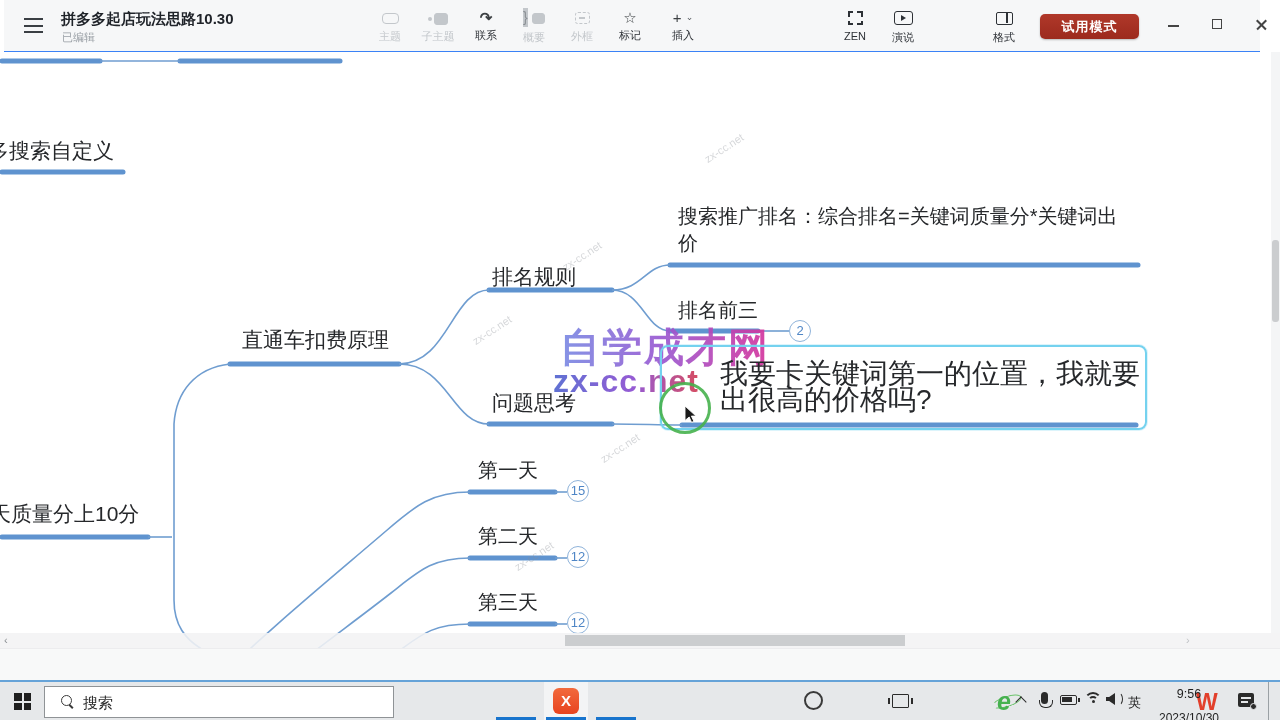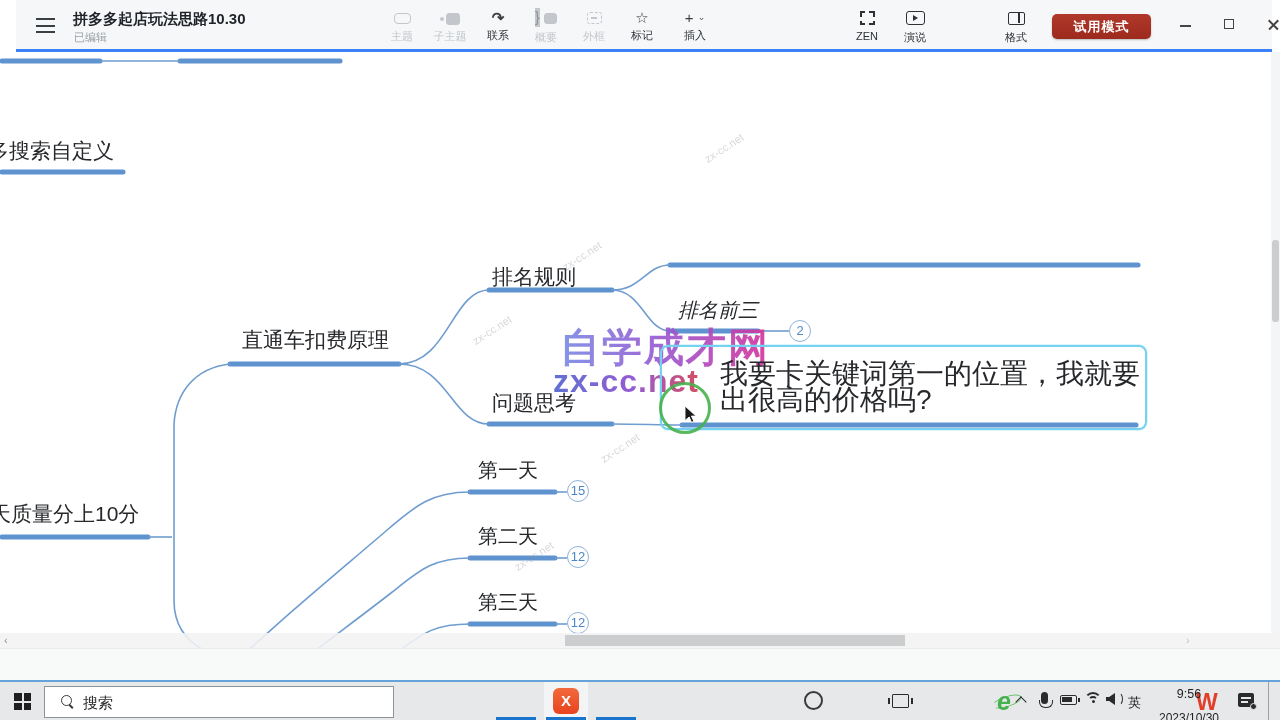--- a/index.html
+++ b/index.html
@@ -1,21 +1,21 @@
 <!DOCTYPE html>
 <html><head>
 <meta charset="utf-8">
 <style>
   * { margin:0; padding:0; box-sizing:border-box; }
   html,body { width:1280px; height:720px; overflow:hidden; }
   body { font-family:"Liberation Sans", sans-serif; background:#fff; position:relative; }
 
   
-  #titlebar { position:absolute; left:16px; top:0; width:1256px; height:52px;
-    background:#f6f7f8; border-bottom:3px solid #3b82f6; z-index:40; }
+  #titlebar { position:absolute; left:4px; top:0; width:1256px; height:52px;
+    background:#f6f7f8; border-bottom:1px solid #3b82f6; z-index:40; }
   .hamburger { position:absolute; left:20px; top:18px; width:19px; height:15px; cursor:pointer; }
   .hamburger i { display:block; height:2px; background:#3a3f44; margin-bottom:4.5px; }
   .doc-title { position:absolute; left:57px; top:10px; font-size:15px; font-weight:bold; color:#1f2329; }
   .doc-sub { position:absolute; left:58px; top:30px; font-size:11px; color:#9aa0a6; }
   .tool { position:absolute; top:6px; width:50px; height:42px; text-align:center; cursor:pointer; }
   .tool .ic { display:inline-block; height:19px; margin-top:2px; color:#3c4043; font-size:15px; line-height:19px; }
   .tool .lb { display:block; font-size:11px; color:#5f6368; margin-top:1px; }
   .tool.disabled .ic, .tool.disabled .lb, .tool.disabled .shape { color:#c3c7cb !important; border-color:#c3c7cb !important; }
   .tool.disabled .shape::before, .tool.disabled .shape::after { background:#c3c7cb !important; border-color:#c3c7cb !important; }
   .shape { display:inline-block; position:relative; }
@@ -177,21 +177,22 @@
   <span class="wm-faint" style="left:598px; top:390px;">zx-cc.net</span>
   <span class="wm-faint" style="left:512px; top:498px;">zx-cc.net</span>
   <span class="wm-faint" style="left:702px; top:90px;">zx-cc.net</span>
 
   <div id="wm-big">自学成才网</div>
   <div id="wm-url">zx-cc.net</div>
 
   <div class="node" style="left:-12px; top:85px; font-size:21px;">多搜索自定义</div>
   <div class="node" style="left:242px; top:274px; font-size:21px;">直通车扣费原理</div>
   <div class="node" style="left:492px; top:211px; font-size:21px;">排名规则</div>
-  <div class="node" style="left:678px; top:245px; font-size:20px;font-style:italic;">排名前三</div>
+  <div class="node wrapnode" style="left:678px; top:151px; width:458px; font-size:20px; line-height:27px;">搜索推广排名：综合排名=关键词质量分*关键词出价</div>
+  <div class="node" style="left:678px; top:245px; font-size:20px;">排名前三</div>
   <div class="node" style="left:492px; top:337px; font-size:21px;">问题思考</div>
   <div class="node wrapnode" style="left:720px; top:309px; width:444px; font-size:28px; line-height:26px;">我要卡关键词第一的位置，我就要出很高的价格吗?</div>
   <div class="node" style="left:-31px; top:448px; font-size:21px;">三天质量分上10分</div>
   <div class="node" style="left:478px; top:405px; font-size:20px;">第一天</div>
   <div class="node" style="left:478px; top:471px; font-size:20px;">第二天</div>
   <div class="node" style="left:478px; top:537px; font-size:20px;">第三天</div>
 
   <div class="badge" style="left:789px; top:268px;">2</div>
   <div class="badge" style="left:567px; top:428px;">15</div>
   <div class="badge" style="left:567px; top:494px;">12</div>

